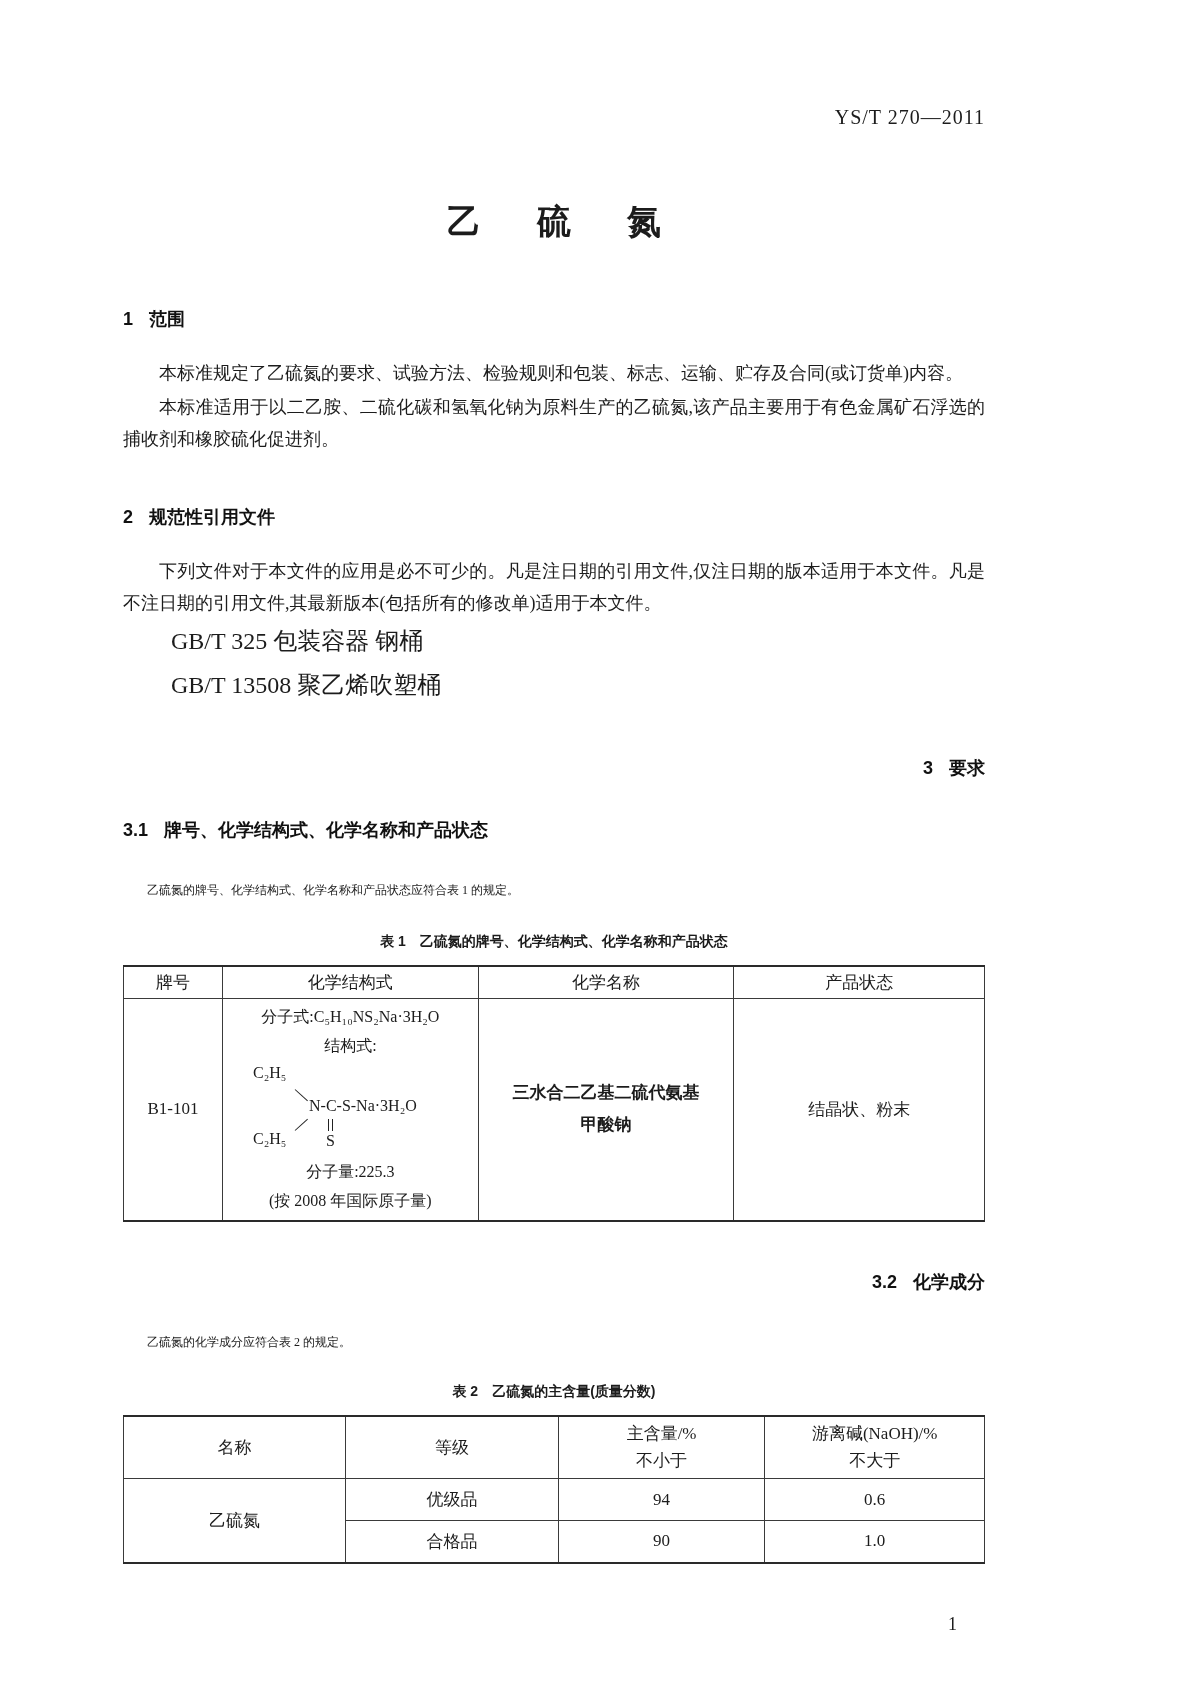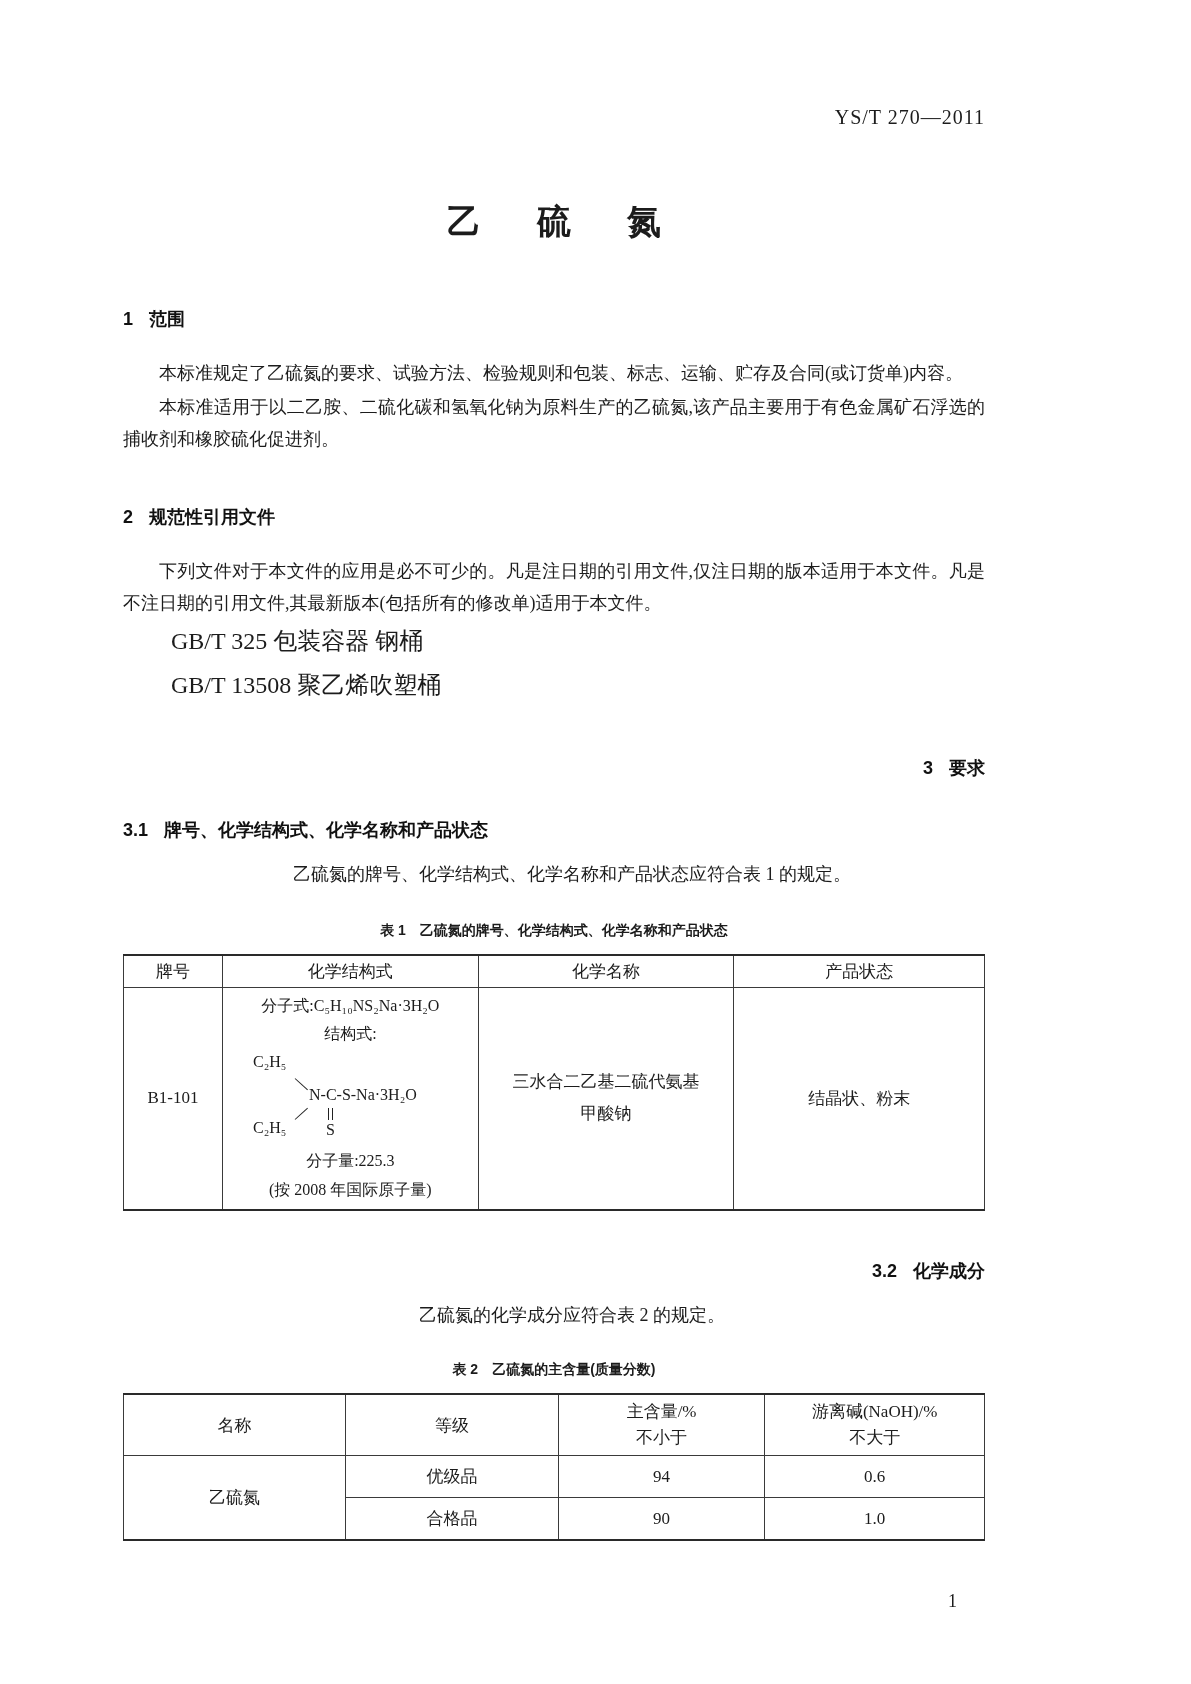--- a/index.html
+++ b/index.html
@@ -32,21 +32,21 @@
   .mt-sec2 { margin-top:50px; }
   .mt-sec3 { margin-top:48px;text-align:right; }
   .mt-sub  { margin-top:38px; }
 
   .body-p {
     font-size:18px; line-height:1.78; text-indent:2em;
     text-align:justify; margin-top:26px;
   }
   .body-p.tight { margin-top:2px; }
   .ref-line { font-size:24px; line-height:1.8; text-indent:2em; margin-top:1px; }
-  .sub-p { font-size:18px; line-height:1.78; text-indent:2em; margin-top:16px;text-align:center; }
+  .sub-p { font-size:12px; line-height:1.78; text-indent:2em; margin-top:38px; }
 
   .tbl-caption {
     margin-top:32px; text-align:center;
     font-family:"Liberation Sans","DejaVu Sans",sans-serif;
     font-weight:700; font-size:14px;
   }
   .tbl-caption .cap-num { margin-right:14px; }
 
   table.std-table {
     width:100%; border-collapse:collapse; margin-top:14px;
@@ -76,21 +76,21 @@
   .bond {
     position:absolute; width:17px; height:0;
     border-top:1.4px solid #222;
   }
   .b1 { left:48px; top:25px; transform:rotate(42deg); transform-origin:left center; }
   .b2 { left:48px; top:66px; transform:rotate(-42deg); transform-origin:left center; }
   .dbond {
     position:absolute; left:81px; top:55px; width:5px; height:12px;
     border-left:1.4px solid #222; border-right:1.4px solid #222;
   }
-  .name-2line div { line-height:1.9; }
+  .name-2line div { line-height:1.9;font-weight:bold; }
 
   .page-num {
     margin-top:50px; text-align:right; padding-right:28px; font-size:18px;
   }
 </style>
 </head>
 <body>
 
 <div class="page">
 

